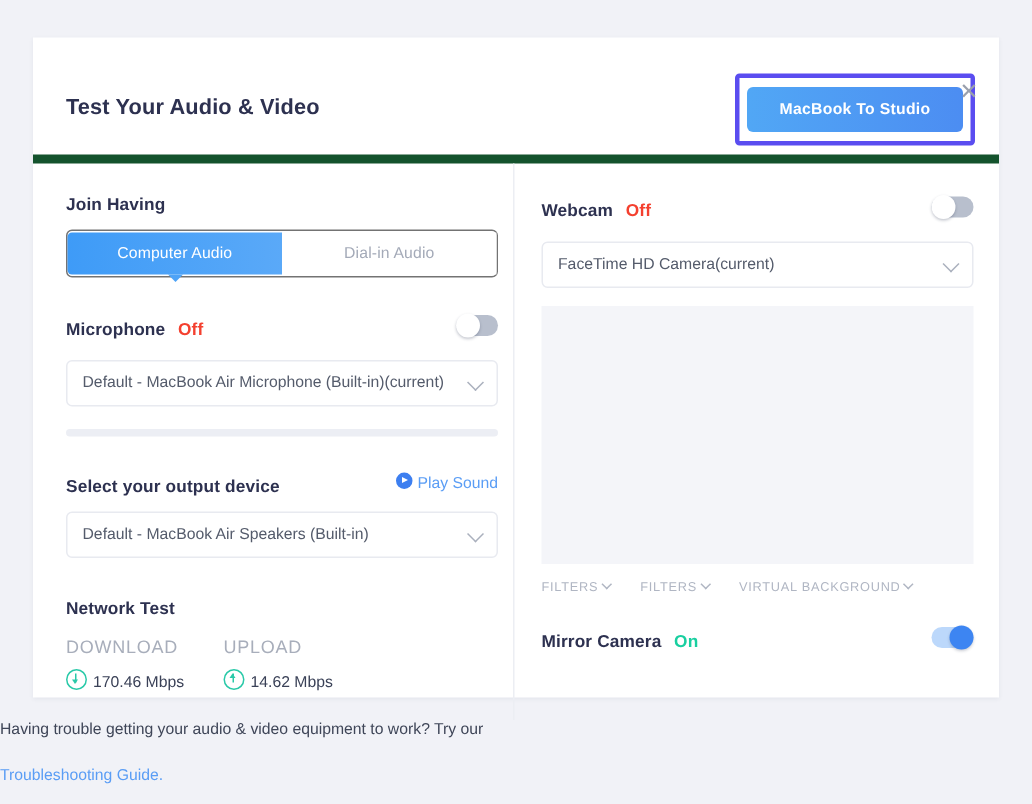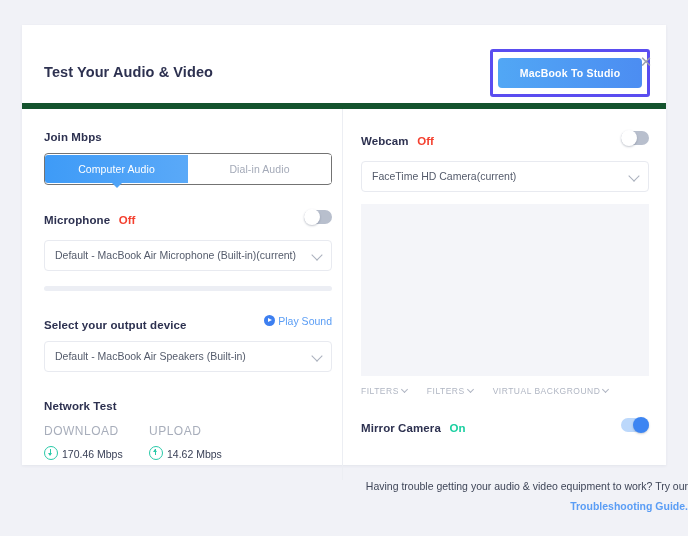--- a/index.html
+++ b/index.html
@@ -317,34 +317,33 @@
   }
 
   #mirror-row { position: relative; margin-top: 22px; height: 16px; }
 
   
   #footer {
     position: absolute;
     left: 0;
     top: 480px;
     width: 688px;
-    text-align: right;
+    text-align: left;
   }
   #footer-text {
     font-size: 10.5px;
     color: #3f4658;
   }
   #footer-link {
     display: block;
-    margin-top: 8px;
+    margin-top: 19px;
     font-size: 10.5px;
     color: #5a9df5;
     text-decoration: none;
     cursor: pointer;
-    font-weight: bold;
   }
 </style>
 </head>
 <body>
 
 <div id="modal-card">
 
   <div id="modal-header">
     <div id="page-title">Test Your Audio &amp; Video</div>
 
@@ -352,21 +351,21 @@
     <button id="continue-button">MacBook To Studio</button>
 
     <div id="close-button">✕</div>
   </div>
 
   <div id="modal-body">
     <div id="panel-divider"></div>
 
     <div class="col-left">
 
-      <div class="section-label" style="margin-top:22px;">Join Mbps</div>
+      <div class="section-label" style="margin-top:22px;">Join Having</div>
 
       <div id="audio-tabs">
         <div class="audio-tab active">Computer Audio</div>
         <div class="audio-tab inactive">Dial-in Audio</div>
       </div>
 
       <div class="row-with-toggle" style="margin-top:25px;">
         <span class="section-label">Microphone</span>
         <span class="section-label status-off" style="margin-left:4px;">Off</span>
         <div class="toggle off"></div>

